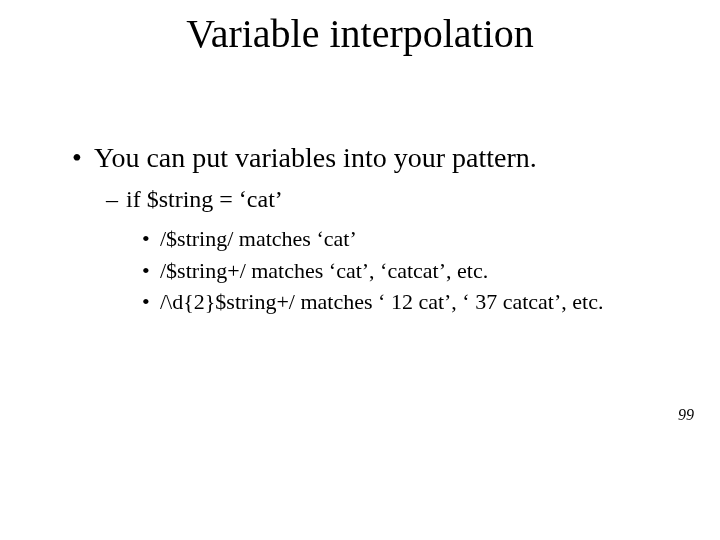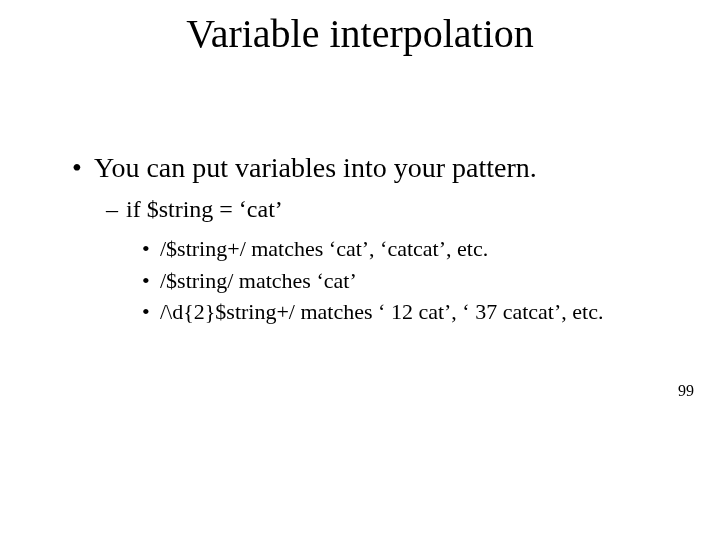--- a/index.html
+++ b/index.html
@@ -29,21 +29,21 @@
   }
   .body {
     position: absolute;
     top: 140px;
     left: 72px;
     width: 600px;
     font-size: 28px;
     line-height: 1.25;
   }
   .level1 {
-    margin: 10px 0 6px 0;
+    margin: 0 0 6px 0;
   }
   .level1 .bullet {
     display: inline-block;
     width: 22px;
   }
   .level2 {
     margin: 9px 0 6px 34px;
     font-size: 24px;
   }
   .level2 .dash {
@@ -57,23 +57,24 @@
     font-size: 22px;
     line-height: 1.35;
     margin: 2px 0;
   }
   .level3 .dot {
     display: inline-block;
     width: 18px;
   }
   .page-num {
     position: absolute;
-    bottom: 28px;
+    bottom: 4px;
     right: 26px;
     font-size: 16px;
+    font-style: italic;
   }
 </style>
 </head>
 <body>
 
 <div class="slide">
 
   <div class="title">Variable interpolation</div>
 
   <div class="body">
@@ -81,24 +82,24 @@
     <div class="level1">
       <span class="bullet">•</span><span>You can put variables into your pattern.</span>
     </div>
 
     <div class="level2">
       <span class="dash">–</span><span>if $string = ‘cat’</span>
     </div>
 
     <div class="level3-group">
       <div class="level3">
-        <span class="dot">•</span><span>/$string+/ matches ‘cat’, ‘catcat’, etc.</span>
+        <span class="dot">•</span><span>/$string/  matches ‘cat’</span>
       </div>
       <div class="level3">
-        <span class="dot">•</span><span>/$string/  matches ‘cat’</span>
+        <span class="dot">•</span><span>/$string+/ matches ‘cat’, ‘catcat’, etc.</span>
       </div>
       <div class="level3">
         <span class="dot">•</span><span>/\d{2}$string+/ matches ‘ 12 cat’, ‘ 37 catcat’, etc.</span>
       </div>
     </div>
 
   </div>
 
   <div class="page-num">99</div>
 

